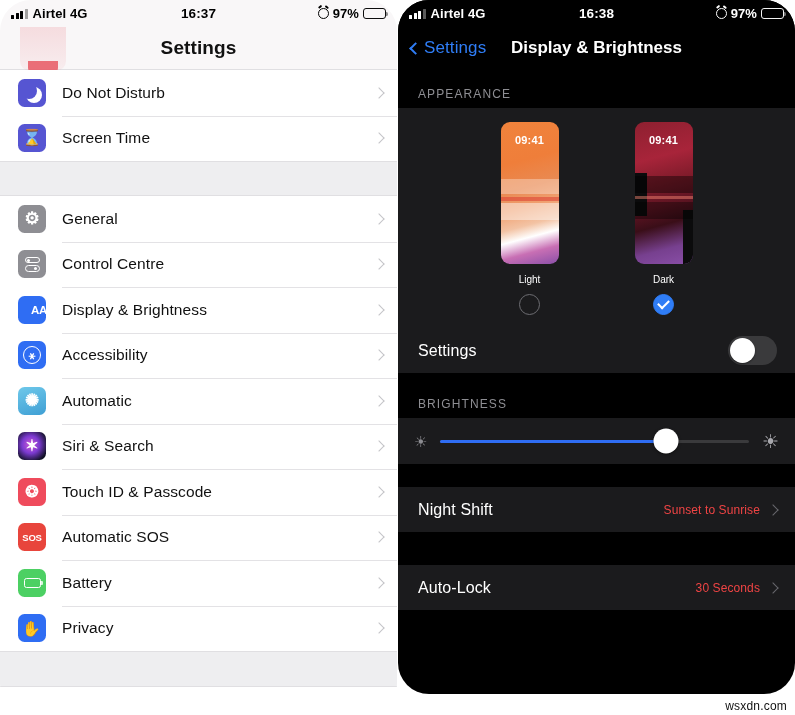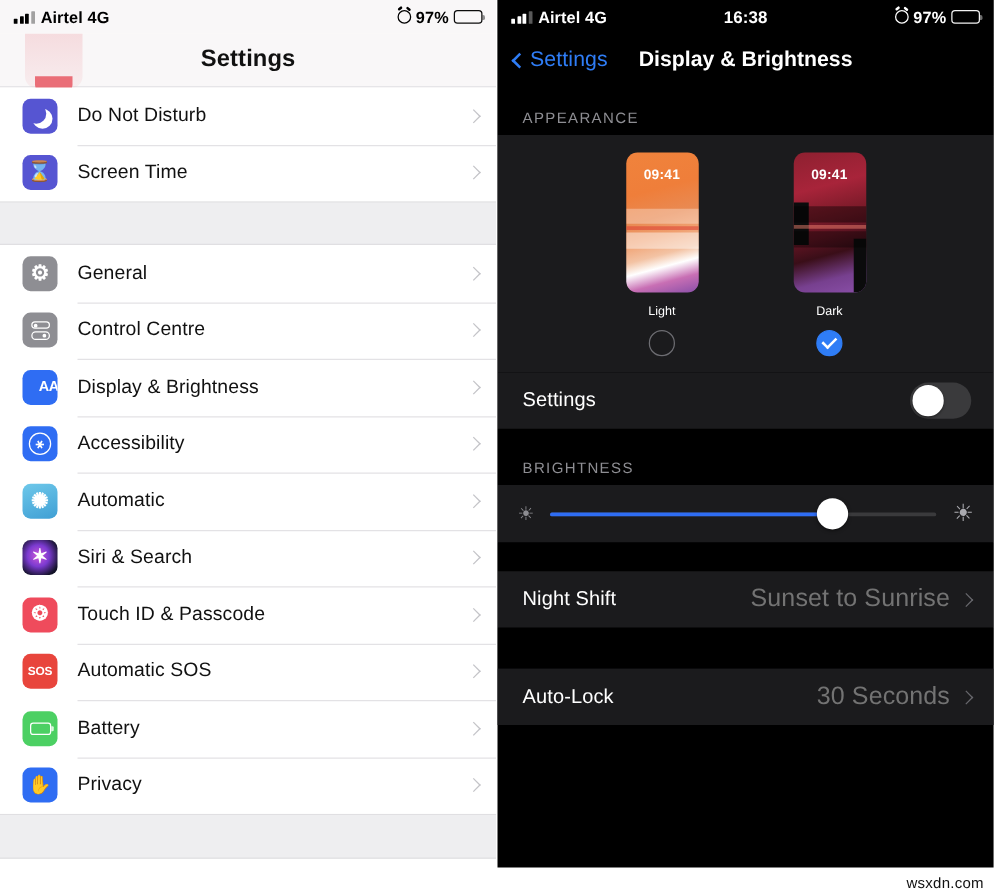--- a/index.html
+++ b/index.html
@@ -5,21 +5,21 @@
   * { box-sizing: border-box; margin: 0; padding: 0; }
   html, body {
     width: 795px; height: 715px;
     background: #ffffff;
     font-family: "Liberation Sans", sans-serif;
     overflow: hidden;
   }
   .stage { position: relative; width: 795px; height: 715px; background:#fff; }
 
   
-  .panel { position: absolute; top: 0; height: 715px; overflow: hidden; }
+  .panel { position: absolute; top: 0; height: 715px; overflow: hidden; border-radius: 31px; }
   .panel-left  { left: 0;   width: 397px; background: #ffffff; }
   .panel-right { left: 398px; width: 397px; background: #000000; height: 694px; }
 
   
   .statusbar {
     height: 27px; display: flex; align-items: center;
     padding: 0 11px; font-size: 13px; font-weight: 600;
     letter-spacing: .1px; position: relative;
   }
   .sb-left  { display: flex; align-items: center; gap: 5px; }
@@ -136,31 +136,31 @@
 
   
   .sec-header { padding: 18px 0 7px 20px; font-size: 12px; color: #8e8e93;
                 letter-spacing: 1.1px; background: #000; }
   .card { background: #1b1b1d; }
   .d-row { height: 45px; display: flex; align-items: center;
            padding: 0 18px 0 20px; background: #1b1b1d; position: relative; }
   .d-row + .d-row::before { content:""; position:absolute; left: 20px; right: 0;
                             top: 0; height: 1px; background: #2e2e30; }
   .d-label { font-size: 16px; color: #fff; letter-spacing: .1px; }
-  .d-value { margin-left: auto; font-size: 20px; color: #737373; letter-spacing: .1px; }
+  .d-value { margin-left: auto; font-size: 12px; color: #ef4444; letter-spacing: .1px; }
   .d-chev { margin-left: 9px; width: 8px; height: 8px; border-right: 1.8px solid #68686d;
             border-top: 1.8px solid #68686d; transform: rotate(45deg); }
   .blk-gap { background: #000; }
 
   
   .appearance { background: #1b1b1d; padding: 14px 0 13px; }
   .thumbs { display: flex; justify-content: center; gap: 76px; }
   .thumb-col { display: flex; flex-direction: column; align-items: center; }
   .thumb {
-    width: 58px; height: 112px; border-radius: 9px; position: relative;
+    width: 58px; height: 142px; border-radius: 9px; position: relative;
     overflow: hidden; cursor: pointer;
   }
   .thumb .time { position: absolute; top: 12px; left: 0; right: 0; text-align: center;
                  color: #fff; font-size: 11px; font-weight: bold; letter-spacing: .2px; }
   .wp-light { background:
       linear-gradient(165deg, #f0833c 0%, #ef7e3a 28%, #e98a53 46%, #f0a070 58%, #f3c3a4 70%, #ffffff 78%, #c86fb4 88%, #8a4fa8 100%); }
   .wp-dark  { background:
       linear-gradient(165deg, #8e2030 0%, #a8243a 26%, #7e1b2a 44%, #5e1422 58%, #3a0e18 70%, #77408f 86%, #8a4fa8 100%); }
   .wp-band { position: absolute; left: 0; right: 0; }
   .wl-b1 { top: 40%; height: 11%; background: rgba(255,255,255,.32); }
@@ -219,20 +219,21 @@
     <div class="statusbar light">
       <div class="sb-left">
         <span class="bars">
             <i></i>
             <i></i>
             <i></i>
             <i></i>
           </span>
         <span>Airtel 4G</span>
       </div>
+      <div class="sb-mid">16:37</div>
       <div class="sb-right">
         <span class="alarm"></span>
         <span>97%</span>
         <span class="battery"><span class="fill"></span></span>
       </div>
     </div>
 
     <div class="nav-light">
       <div class="scroll-peek-soft"></div>
       <div class="scroll-peek"></div>

